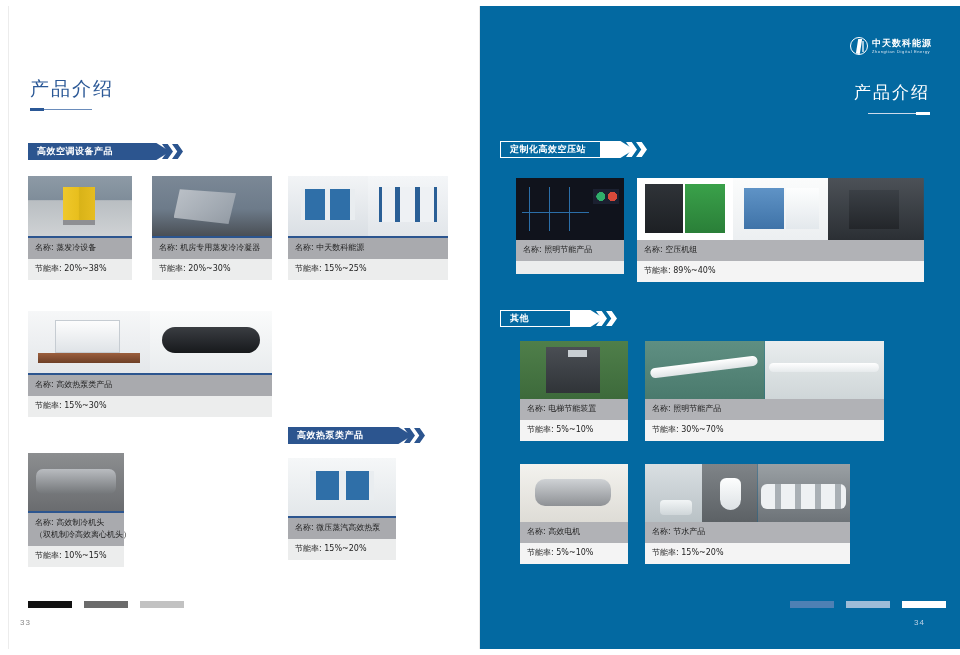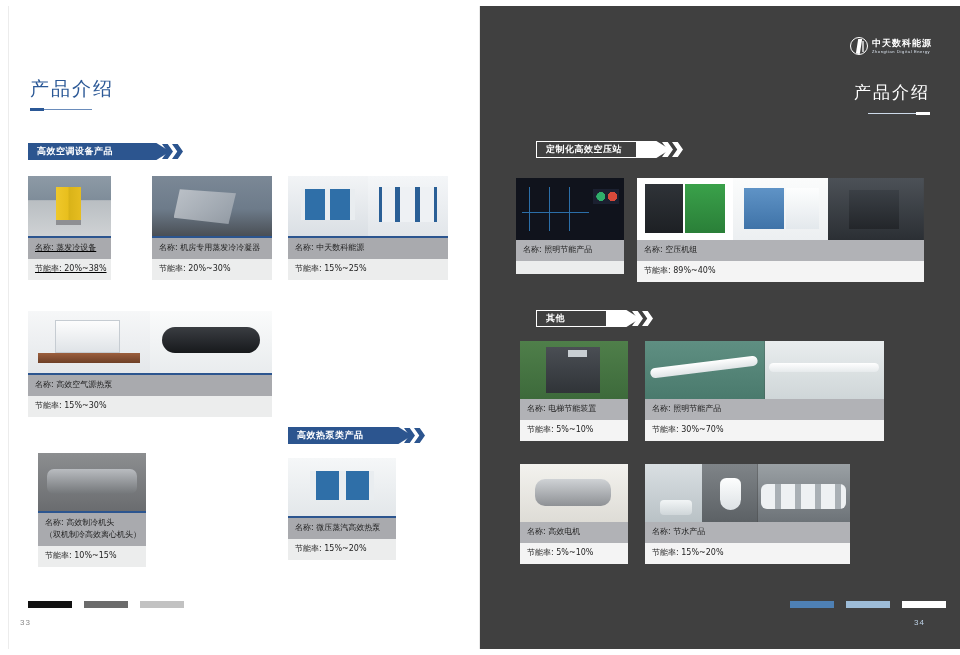--- a/index.html
+++ b/index.html
@@ -22,21 +22,21 @@
   .banner-dark .bbox{position:absolute;left:0;top:0;height:17px;background:#2c558f;
         display:flex;align-items:center;padding:0 9px;box-sizing:border-box;}
   .banner-dark .blabel{font-size:9px;color:#ffffff;font-weight:bold;letter-spacing:.5px;
         font-family:"DejaVu Sans","Liberation Sans",sans-serif;white-space:nowrap;}
   .arrow-tail{position:absolute;top:0;height:17px;width:34px;background:#2c558f;
         clip-path:polygon(0 0,60% 0,100% 50%,60% 100%,0 100%);}
   .chev{position:absolute;top:1px;width:11px;height:15px;background:#2c558f;
         clip-path:polygon(0 0,52% 0,100% 50%,52% 100%,0 100%,48% 50%);}
 
   
-  .banner-light{position:absolute;height:17px;margin-left:36px;}
+  .banner-light{position:absolute;height:17px;}
   .banner-light .bbox{position:absolute;left:0;top:0;height:17px;border:1px solid #ffffff;
         display:flex;align-items:center;padding:0 9px;box-sizing:border-box;}
   .banner-light .blabel{font-size:9px;color:#ffffff;font-weight:bold;letter-spacing:.5px;
         font-family:"DejaVu Sans","Liberation Sans",sans-serif;white-space:nowrap;}
   .arrow-tail-w{position:absolute;top:0;height:17px;width:34px;background:#ffffff;
         clip-path:polygon(0 0,60% 0,100% 50%,60% 100%,0 100%);}
   .chev-w{position:absolute;top:1px;width:11px;height:15px;background:#ffffff;
         clip-path:polygon(0 0,52% 0,100% 50%,52% 100%,0 100%,48% 50%);}
 
   
@@ -51,21 +51,21 @@
         white-space:nowrap;line-height:12px;}
   .card .cap .l3{font-size:8px;color:#1d1d1d;font-family:"DejaVu Sans","Liberation Sans",sans-serif;
         white-space:nowrap;line-height:12px;}
   .cap-name{background:#a9aaae;}
   .cap-rate{background:#eceded;}
   .cap-name-lt{background:#b1b2b6;}
   .cap-rate-lt{background:#f4f4f4;}
   .cap-blank{background:#eceded;height:13px;}
 
   
-  .page-right{position:absolute;left:480px;top:6px;width:480px;height:643px;background:#404040;}
+  .page-right{position:absolute;left:480px;top:6px;width:480px;height:643px;background:#0369a1;}
   .pr-title{position:absolute;right:30px;top:75px;font-family:"DejaVu Sans","Liberation Sans",sans-serif;
             font-size:17px;color:#ffffff;letter-spacing:2px;}
   .pr-rule{position:absolute;right:30px;top:107px;width:62px;height:1px;background:#cddaea;}
   .pr-rule-b{position:absolute;right:30px;top:106px;width:14px;height:3px;background:#ffffff;}
 
   .logo{position:absolute;right:28px;top:31px;display:flex;align-items:center;gap:4px;}
   .logo-mark{width:18px;height:18px;border-radius:50%;border:1.5px solid #ffffff;position:relative;
              box-sizing:border-box;overflow:hidden;}
   .logo-mark:before{content:"";position:absolute;left:6px;top:1px;width:4px;height:15px;background:#ffffff;
              transform:skewX(-9deg);}
@@ -169,21 +169,21 @@
 
     <div class="banner-dark" style="left:28px;top:137px;width:150px;padding-left:12px;">
       <div class="bbox" style="width:112px;">
         <span class="blabel">高效空调设备产品</span>
       </div>
       <div class="arrow-tail" style="left:108px;"></div>
       <div class="chev" style="left:134px;"></div>
       <div class="chev" style="left:144px;"></div>
     </div>
 
-    <div class="card" style="left:28px;top:170px;width:83px;text-decoration:underline;">
+    <div class="card" style="left:28px;top:170px;width:104px;">
       <div class="photos" style="height:60px;">
         <div class="photo ph-evap"></div>
       </div>
       <div class="capbar"></div>
       <div class="cap cap-name">
         <div class="l1">名称: 蒸发冷设备</div>
       </div>
       <div class="cap cap-rate">
         <div class="l2">节能率: 20%~38%</div>
       </div>
@@ -216,38 +216,38 @@
       </div>
     </div>
 
     <div class="card" style="left:28px;top:305px;width:244px;">
       <div class="photos" style="height:62px;">
         <div class="photo ph-rec1"></div>
         <div class="photo ph-rec2"></div>
       </div>
       <div class="capbar"></div>
       <div class="cap cap-name">
-        <div class="l1">名称: 高效空气源热泵</div>
+        <div class="l1">名称: 高效热泵类产品</div>
       </div>
       <div class="cap cap-rate">
         <div class="l2">节能率: 15%~30%</div>
       </div>
     </div>
 
 
     <div class="banner-dark" style="left:288px;top:421px;width:132px;">
       <div class="bbox" style="width:94px;">
         <span class="blabel">高效热泵类产品</span>
       </div>
       <div class="arrow-tail" style="left:90px;"></div>
       <div class="chev" style="left:116px;"></div>
       <div class="chev" style="left:126px;"></div>
     </div>
 
-    <div class="card" style="left:38px;top:447px;width:108px;">
+    <div class="card" style="left:28px;top:447px;width:96px;">
       <div class="photos" style="height:58px;">
         <div class="photo ph-chiller"></div>
       </div>
       <div class="capbar"></div>
       <div class="cap cap-name">
         <div class="l1">名称: 高效制冷机头</div>
         <div class="l2">（双机制冷高效离心机头）</div>
       </div>
       <div class="cap cap-rate">
         <div class="l3">节能率: 10%~15%</div>

